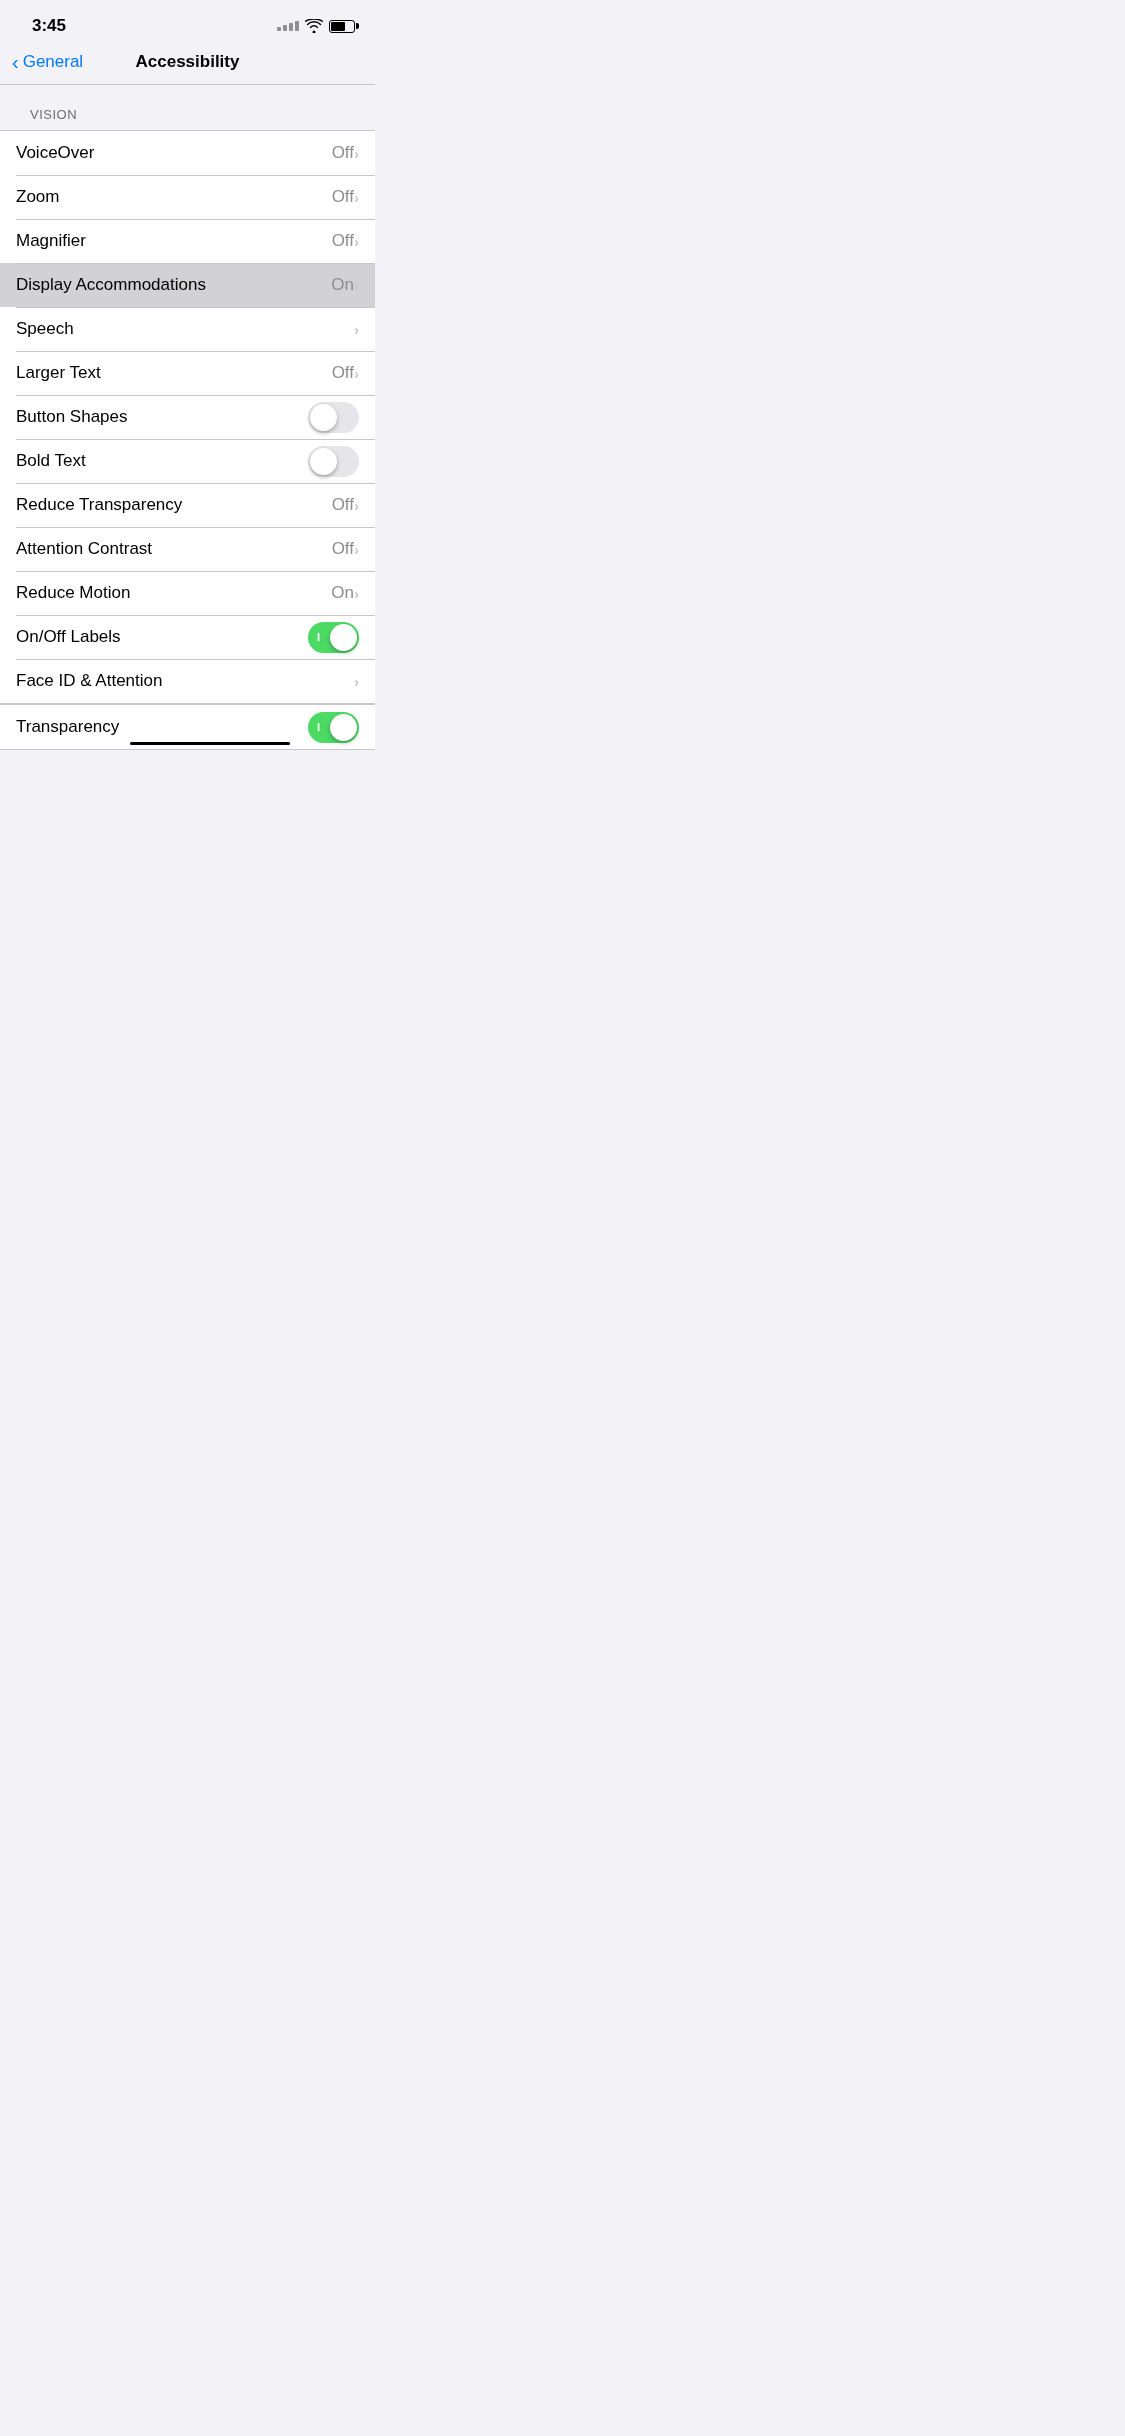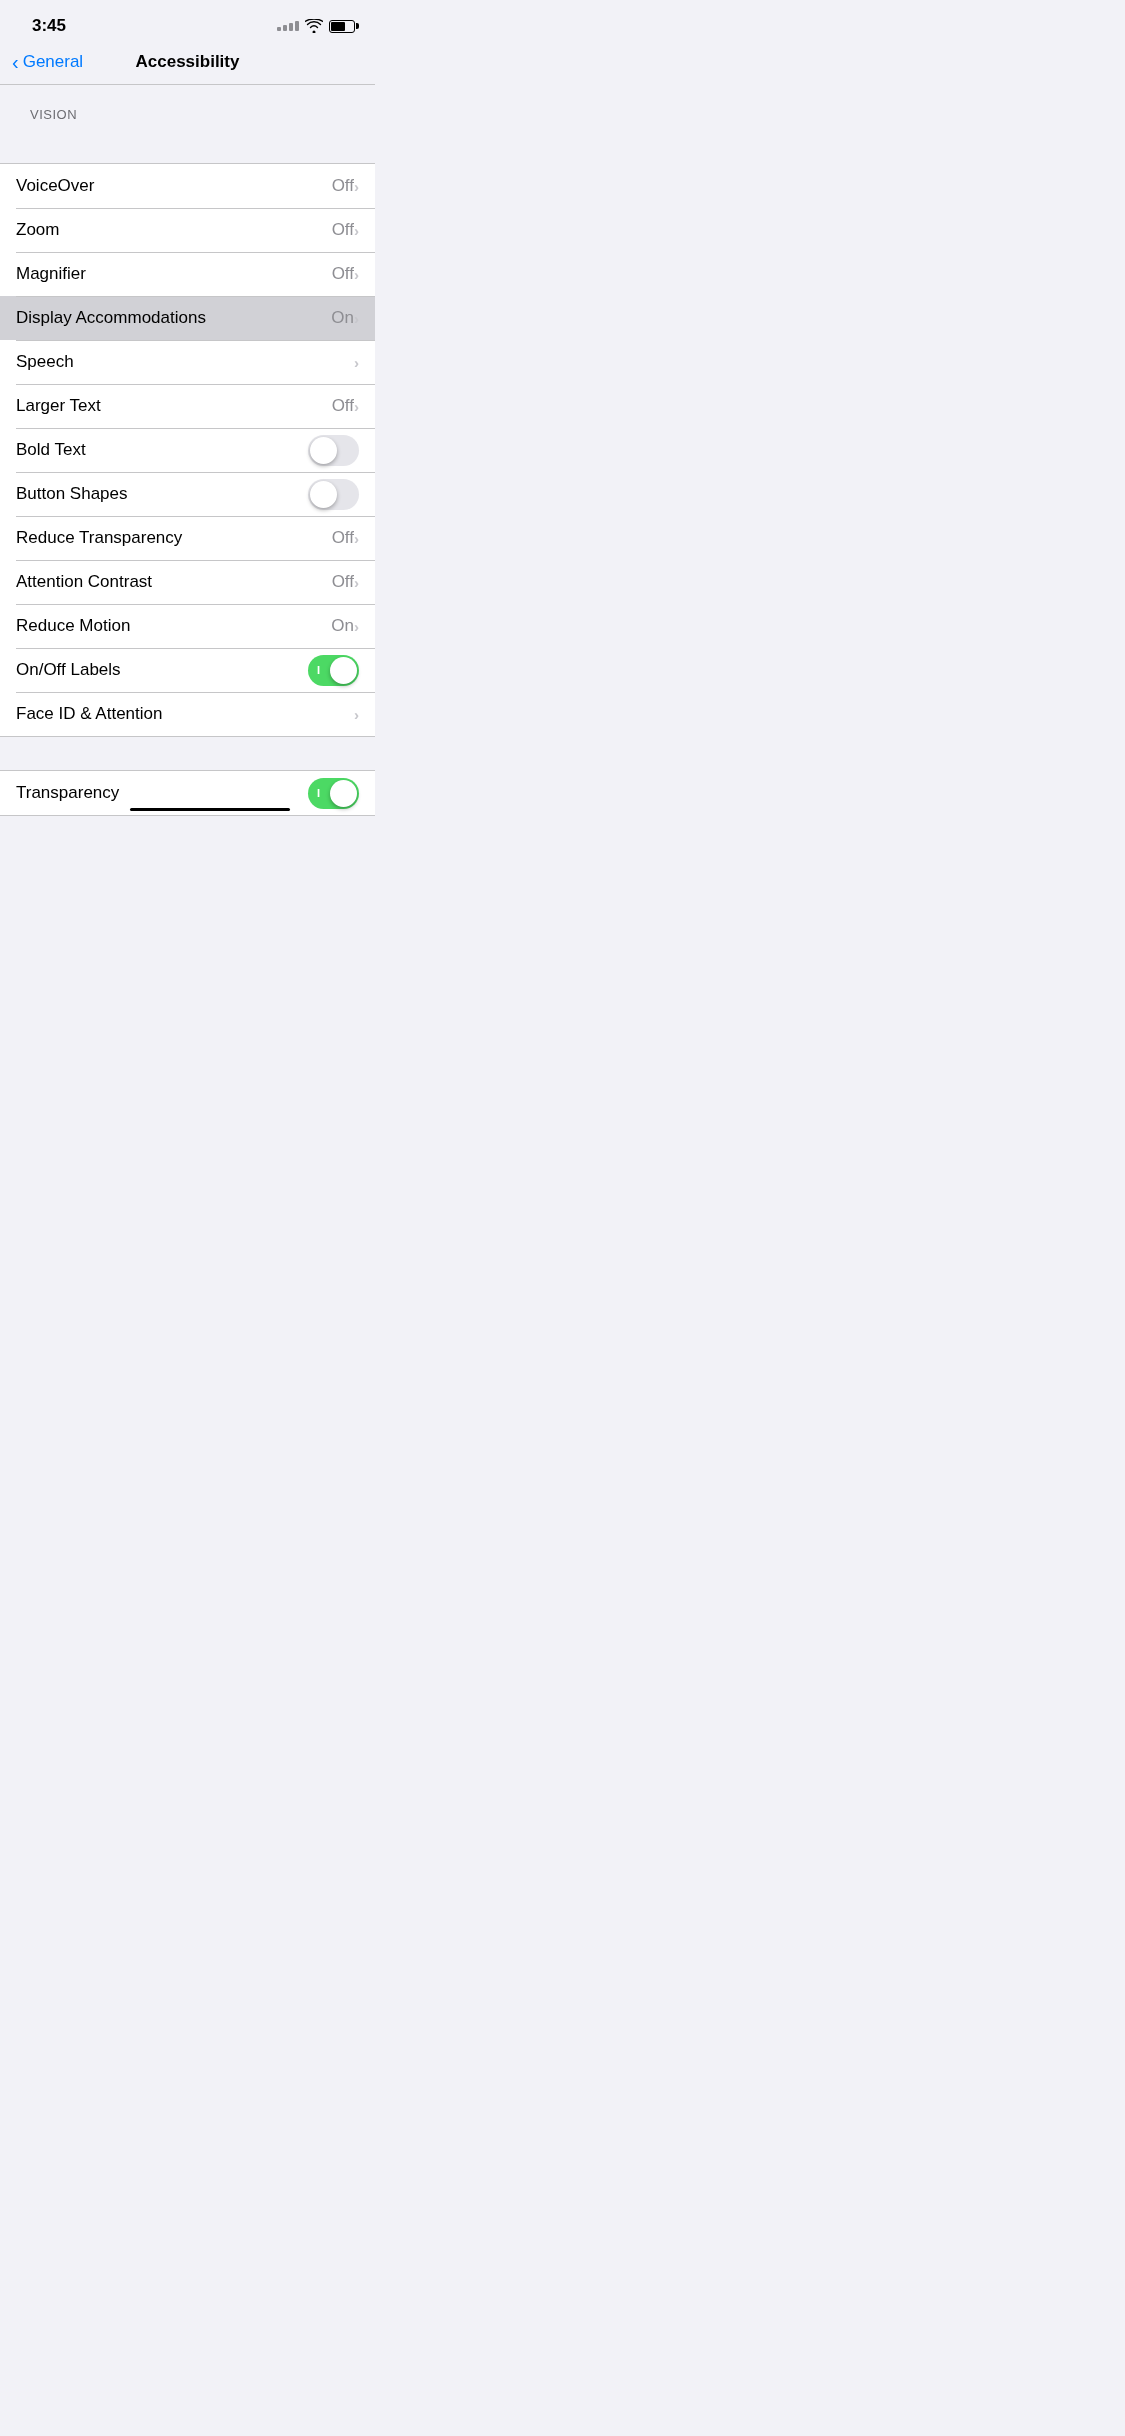--- a/index.html
+++ b/index.html
@@ -112,21 +112,20 @@
       letter-spacing: 0.5px;
       background: #f2f2f7;
     }
 
     
     .settings-group {
       background: #a21caf;
       border-top: 1px solid #c6c6c8;
       border-bottom: 1px solid #c6c6c8;
       margin-bottom: 0;
-      margin-top: 33px;
     }
 
     .settings-row {
       display: flex;
       align-items: center;
       justify-content: space-between;
       padding: 0 16px;
       min-height: 44px;
       background: #fff;
       position: relative;
@@ -287,29 +286,29 @@
         </div>
       </div>
       <div class="settings-row">
         <span class="row-label">Larger Text</span>
         <div class="row-right">
           <span>Off</span>
           <span class="chevron">›</span>
         </div>
       </div>
       <div class="settings-row">
-        <span class="row-label">Bold Text</span>
+        <span class="row-label">Button Shapes</span>
         <div class="row-right">
           <div class="toggle off">
             <div class="toggle-knob"></div>
           </div>
         </div>
       </div>
       <div class="settings-row">
-        <span class="row-label">Button Shapes</span>
+        <span class="row-label">Bold Text</span>
         <div class="row-right">
           <div class="toggle off">
             <div class="toggle-knob"></div>
           </div>
         </div>
       </div>
       <div class="settings-row">
         <span class="row-label">Reduce Transparency</span>
         <div class="row-right">
           <span>Off</span>

